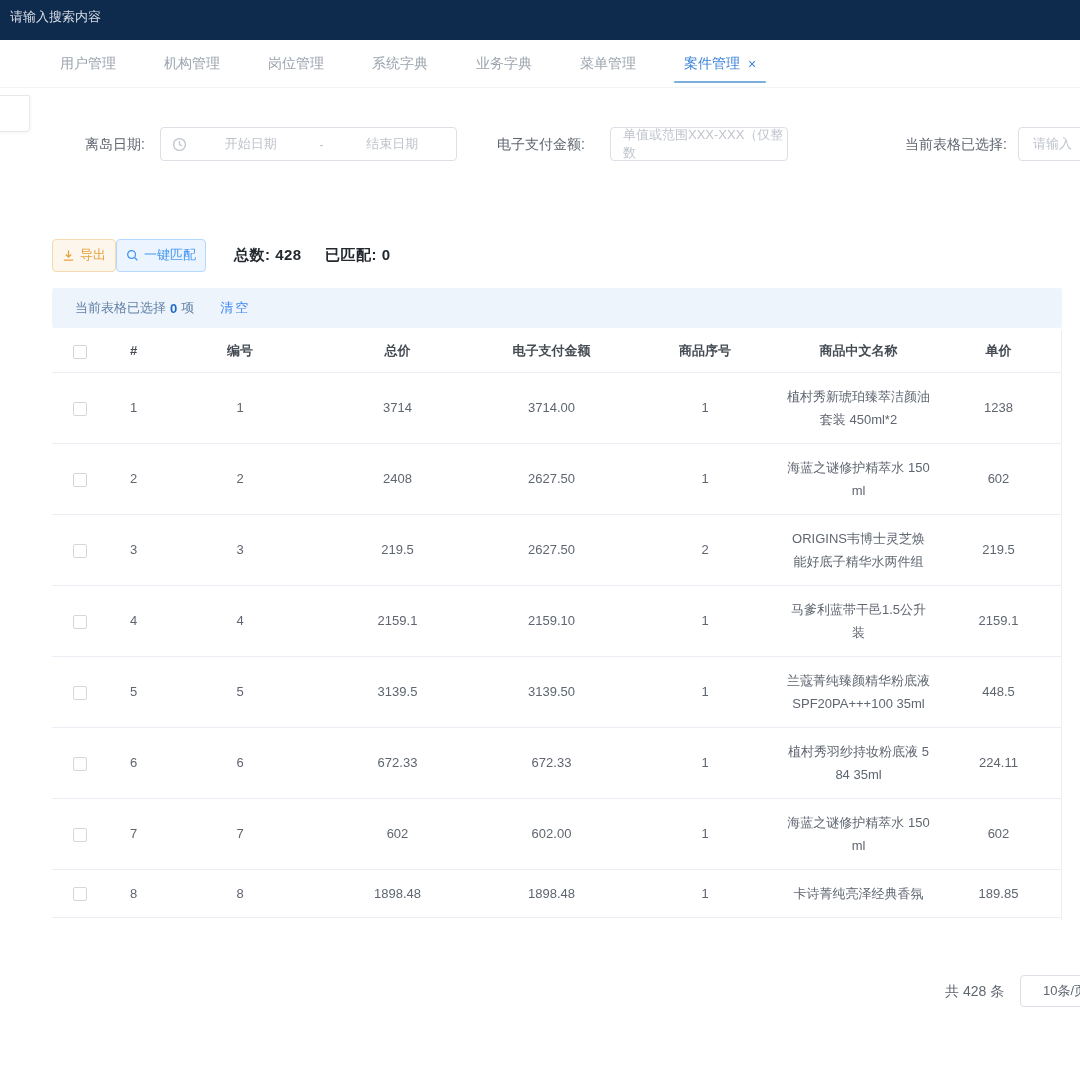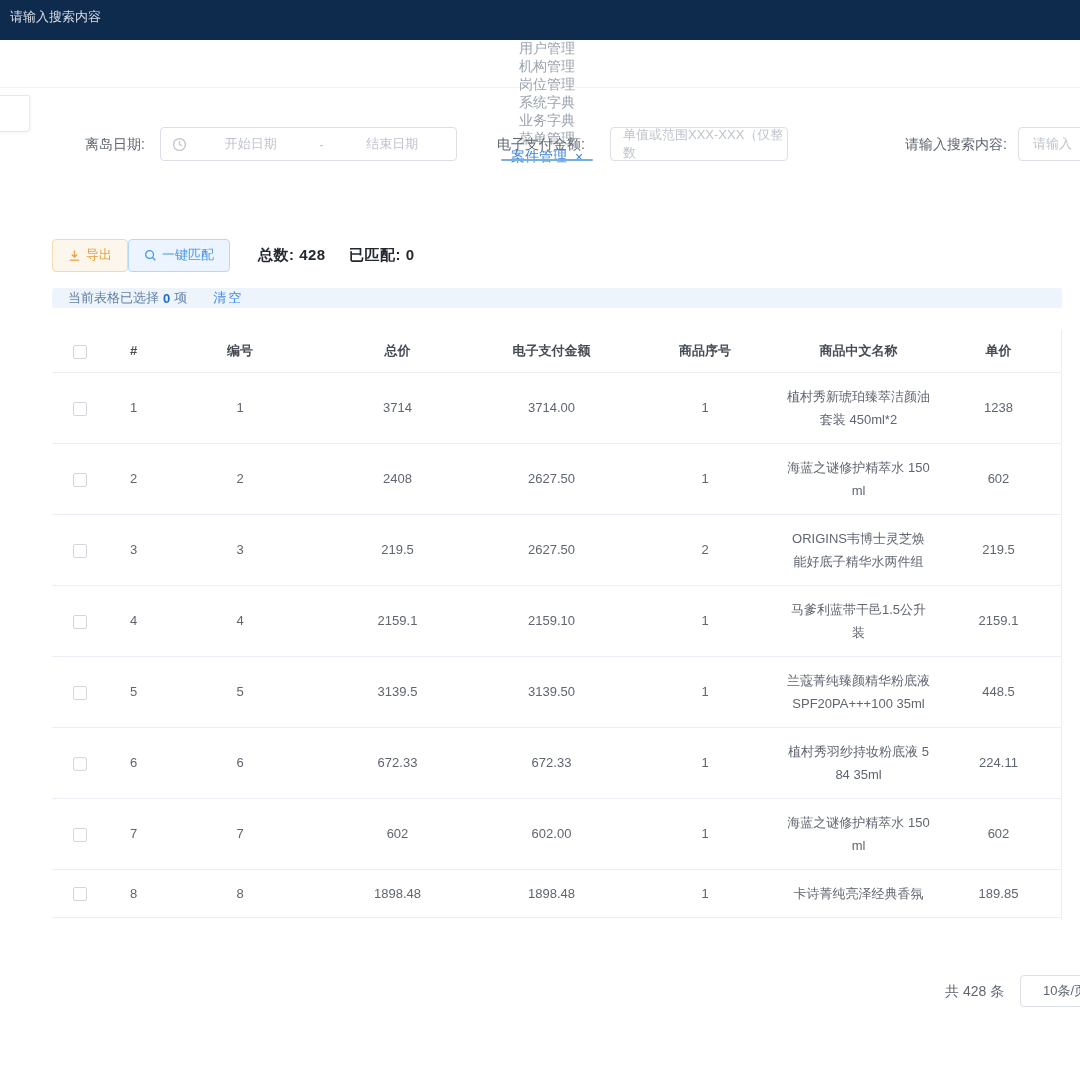--- a/index.html
+++ b/index.html
@@ -7,21 +7,21 @@
               font-family:"Liberation Sans", sans-serif; position:relative; }
 
   
   .topbar { position:absolute; left:0; top:0; width:1080px; height:40px;
             background:#0e2a4d; display:flex; align-items:flex-start; }
   .topbar-search { color:#d9dfe8; font-size:13px; padding:8px 0 0 10px; cursor:text;text-align:right; }
 
   
   .tabbar { position:absolute; left:0; top:40px; width:1080px; height:48px;
             background:#fff; display:flex; align-items:center;
-            padding-left:58px; border-bottom:1px solid #f2f3f5;flex-direction:column; }
+            padding-left:58px; border-bottom:1px solid #f2f3f5; }
   .tab { position:relative; height:48px; display:flex; align-items:center;
          margin-right:44px; font-size:14px; color:#9aa3ad; cursor:pointer;
          padding:0 2px; white-space:nowrap; }
   .tab.active { color:#3d84da; }
   .tab.active::after { content:""; position:absolute; left:-8px; right:-8px;
          bottom:5px; height:2px; background:#7aaede; border-radius:1px; }
   .tab-close { margin-left:8px; font-size:14px; color:#3d84da; }
 
   
   .stub { position:absolute; left:-6px; top:95px; width:36px; height:37px;
@@ -42,33 +42,33 @@
   .clock { width:15px; height:15px; margin-left:11px; flex:0 0 auto; }
   .lbl-amount { left:497px; }
   .inp-amount { left:610px; width:178px; padding-left:12px; }
   .lbl-product { left:905px; }
   .inp-product { left:1018px; width:150px; padding-left:14px; }
 
   
   .toolbar { position:absolute; left:52px; top:238px; height:34px;
              display:flex; align-items:center; }
   .btn { height:33px; border-radius:4px; display:flex; align-items:center;
-         padding:0 15px; font-size:13px; cursor:pointer; }
+         padding:0 9px; font-size:13px; cursor:pointer; }
   .btn-export { background:#fdf6ec; border:1px solid #f5dab1; color:#e6a23c; }
   .btn-match  { background:#ecf5ff; border:1px solid #b3d8ff; color:#4596f0;
                 margin-left:0; }
   .btn svg { margin-right:5px; }
   .summary { margin-left:28px; font-size:15px; font-weight:700; color:#24292f;
              letter-spacing:.5px; }
   .summary .gap { display:inline-block; width:14px; }
 
   
-  .selbar { position:absolute; left:52px; top:288px; width:1010px; height:20px;
+  .selbar { position:absolute; left:52px; top:288px; width:1010px; height:40px;
             background:#eef4fb; border-radius:3px; display:flex;
-            align-items:center; padding-left:16px; font-size:13px;
+            align-items:center; padding-left:23px; font-size:13px;
             color:#6381a8; }
   .selbar .cnt { font-weight:700; color:#1f68c5; margin:0 4px; }
   .selbar .clear { color:#3f86f5; margin-left:26px; cursor:pointer;
                    letter-spacing:2px; }
 
   
   .table-wrap { position:absolute; left:52px; top:330px; width:1010px;
                 height:590px; overflow:hidden; border-right:1px solid #ebeef5; }
   table { width:1010px; border-collapse:collapse; table-layout:fixed; }
   th { height:42px; font-size:13px; font-weight:700; color:#454c54;
@@ -133,21 +133,21 @@
     <span class="ph">开始日期</span>
     <span class="sep">-</span>
     <span class="ph">结束日期</span>
   </div>
 
   <span class="f-label lbl-amount">电子支付金额:</span>
   <div class="f-input inp-amount">
     <span>单值或范围XXX-XXX（仅整数</span>
   </div>
 
-  <span class="f-label lbl-product">请输入搜索内容:</span>
+  <span class="f-label lbl-product">当前表格已选择:</span>
   <div class="f-input inp-product">
     <span>请输入</span>
   </div>
 </div>
 
 <div class="toolbar">
   <div class="btn btn-export">
     <svg width="13" height="13" viewBox="0 0 14 14" fill="none" stroke="#e6a23c" stroke-width="1.4">
       <path d="M7 1.5v7M4.2 6l2.8 2.8L9.8 6M2 12h10"></path>
     </svg>

